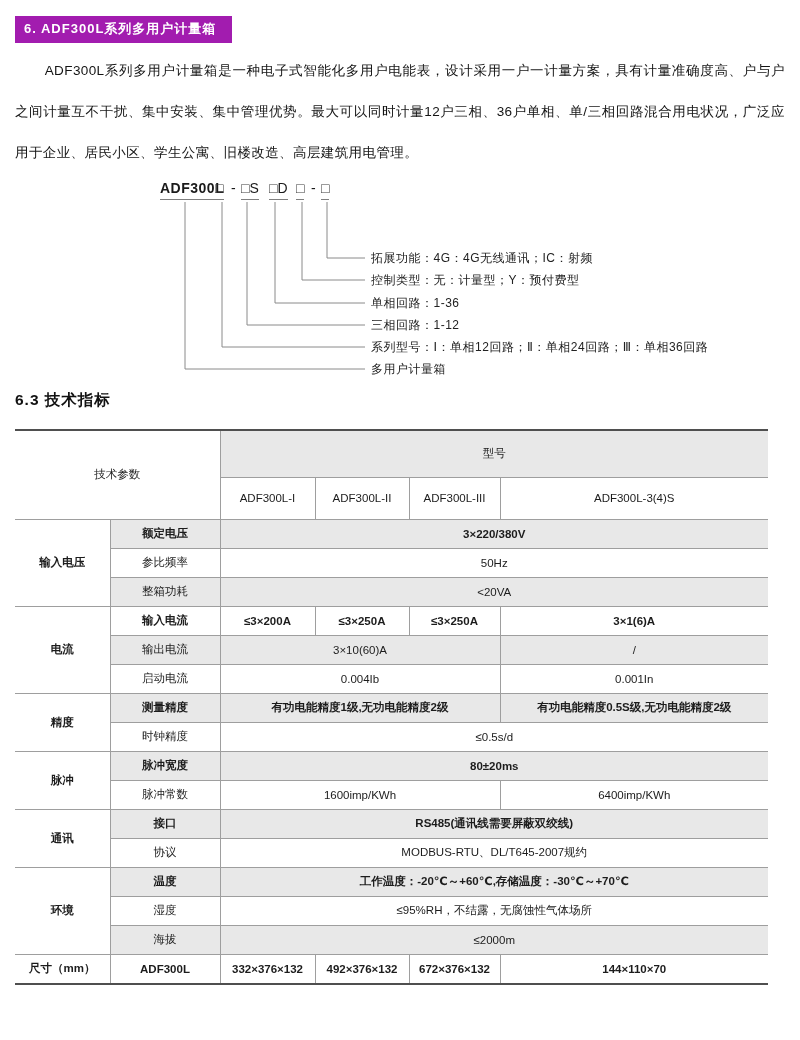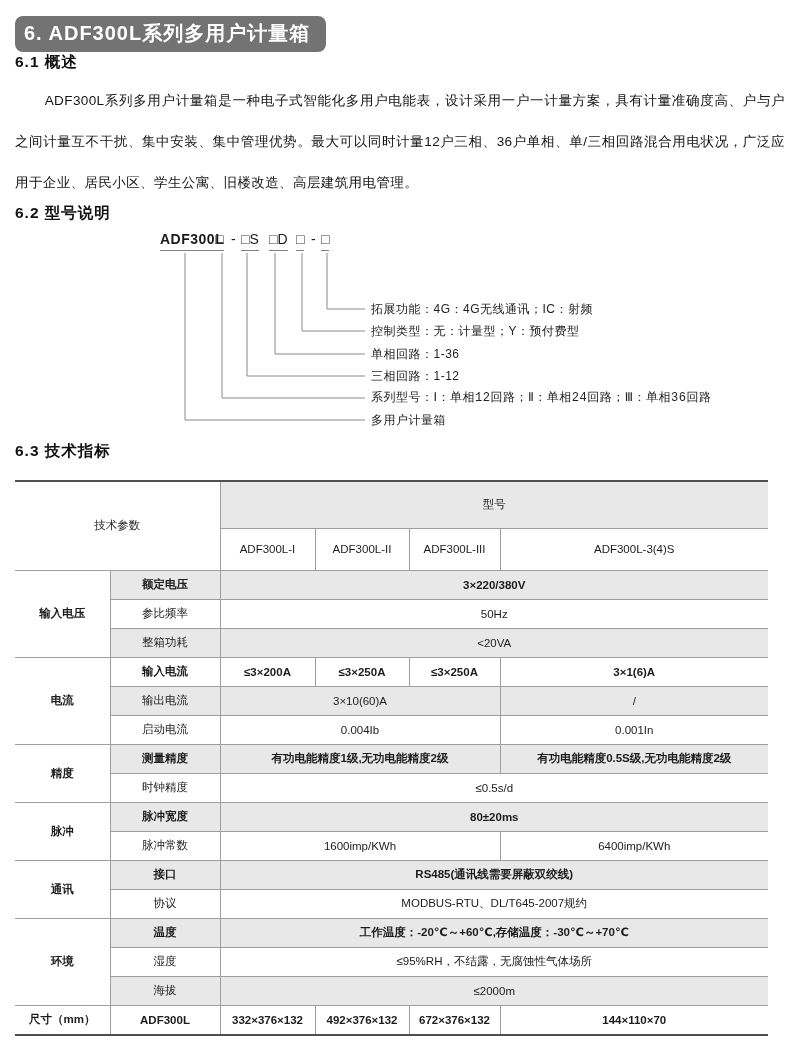--- a/index.html
+++ b/index.html
@@ -5,24 +5,23 @@
   html,body{margin:0;padding:0;background:#fff;}
   body{
     width:800px;height:1040px;overflow:hidden;
     font-family:"Liberation Sans","DejaVu Sans",sans-serif;
     color:#1c1c1c;
   }
   .page{padding:16px 15px 0 15px;}
 
   .title-bar{
     display:inline-block;
-    background:#737373;color:#fff;
-    font-size:20px;font-weight:bold;letter-spacing:1px;
+    background:#a21caf;color:#fff;
+    font-size:13px;font-weight:bold;letter-spacing:1px;
     padding:4px 16px 5px 9px;
-    border-radius:8px;
   }
   h2.sec{
     font-size:15.5px;font-weight:bold;letter-spacing:1px;
     margin:0;color:#111;
   }
   .h-overview{margin-top:25px;}
   .h-model{margin-top:18px;}
   .h-specs{margin-top:11px;}
 
   p.overview{
@@ -44,21 +43,21 @@
   .cp5{left:254px;}
   .cp6{left:281px;}
   .cp7{left:296px;}
   .cp8{left:306px;}
   .dg-svg{position:absolute;left:0;top:0;}
   .dg-label{
     position:absolute;left:356px;height:14px;line-height:14px;
     font-size:12px;color:#222;white-space:nowrap;letter-spacing:0.5px;
   }
   .dgl-0{top:73px;} .dgl-1{top:95px;} .dgl-2{top:118px;}
-  .dgl-3{top:140px;} .dgl-4{top:162px;font-family:Liberation Mono, monospace;} .dgl-5{top:184px;text-align:center;}
+  .dgl-3{top:140px;} .dgl-4{top:162px;} .dgl-5{top:184px;text-align:center;}
 
   
   .table-wrap{
     margin-top:18px;width:753px;
     border-top:2px solid #4f4f4f;border-bottom:2px solid #4f4f4f;
   }
   table.spec{
     border-collapse:collapse;border-style:hidden;
     width:753px;table-layout:fixed;
     font-size:11.5px;color:#1c1c1c;
@@ -77,24 +76,22 @@
   td.label-cell{text-align:left;padding-left:10px;}
   th.group-cell{background:#fff;}
 </style>
 </head>
 <body>
 
 <div class="page">
 
   <div class="title-bar">6. ADF300L系列多用户计量箱</div>
 
-  <h2 class="sec h-overview">6.1 概述</h2>
   <p class="overview">ADF300L系列多用户计量箱是一种电子式智能化多用户电能表，设计采用一户一计量方案，具有计量准确度高、户与户之间计量互不干扰、集中安装、集中管理优势。最大可以同时计量12户三相、36户单相、单/三相回路混合用电状况，广泛应用于企业、居民小区、学生公寓、旧楼改造、高层建筑用电管理。</p>
 
-  <h2 class="sec h-model">6.2 型号说明</h2>
 
   <div class="diagram">
     <svg class="dg-svg" width="770" height="212" viewBox="0 0 770 212">
       <path d="M312 24 V80 H350" fill="none" stroke="#8a8a8a" stroke-width="1"></path>
       <path d="M287 24 V102 H350" fill="none" stroke="#8a8a8a" stroke-width="1"></path>
       <path d="M260 24 V125 H350" fill="none" stroke="#8a8a8a" stroke-width="1"></path>
       <path d="M232 24 V147 H350" fill="none" stroke="#8a8a8a" stroke-width="1"></path>
       <path d="M207 24 V169 H350" fill="none" stroke="#8a8a8a" stroke-width="1"></path>
       <path d="M170 24 V191 H350" fill="none" stroke="#8a8a8a" stroke-width="1"></path>
     </svg>

